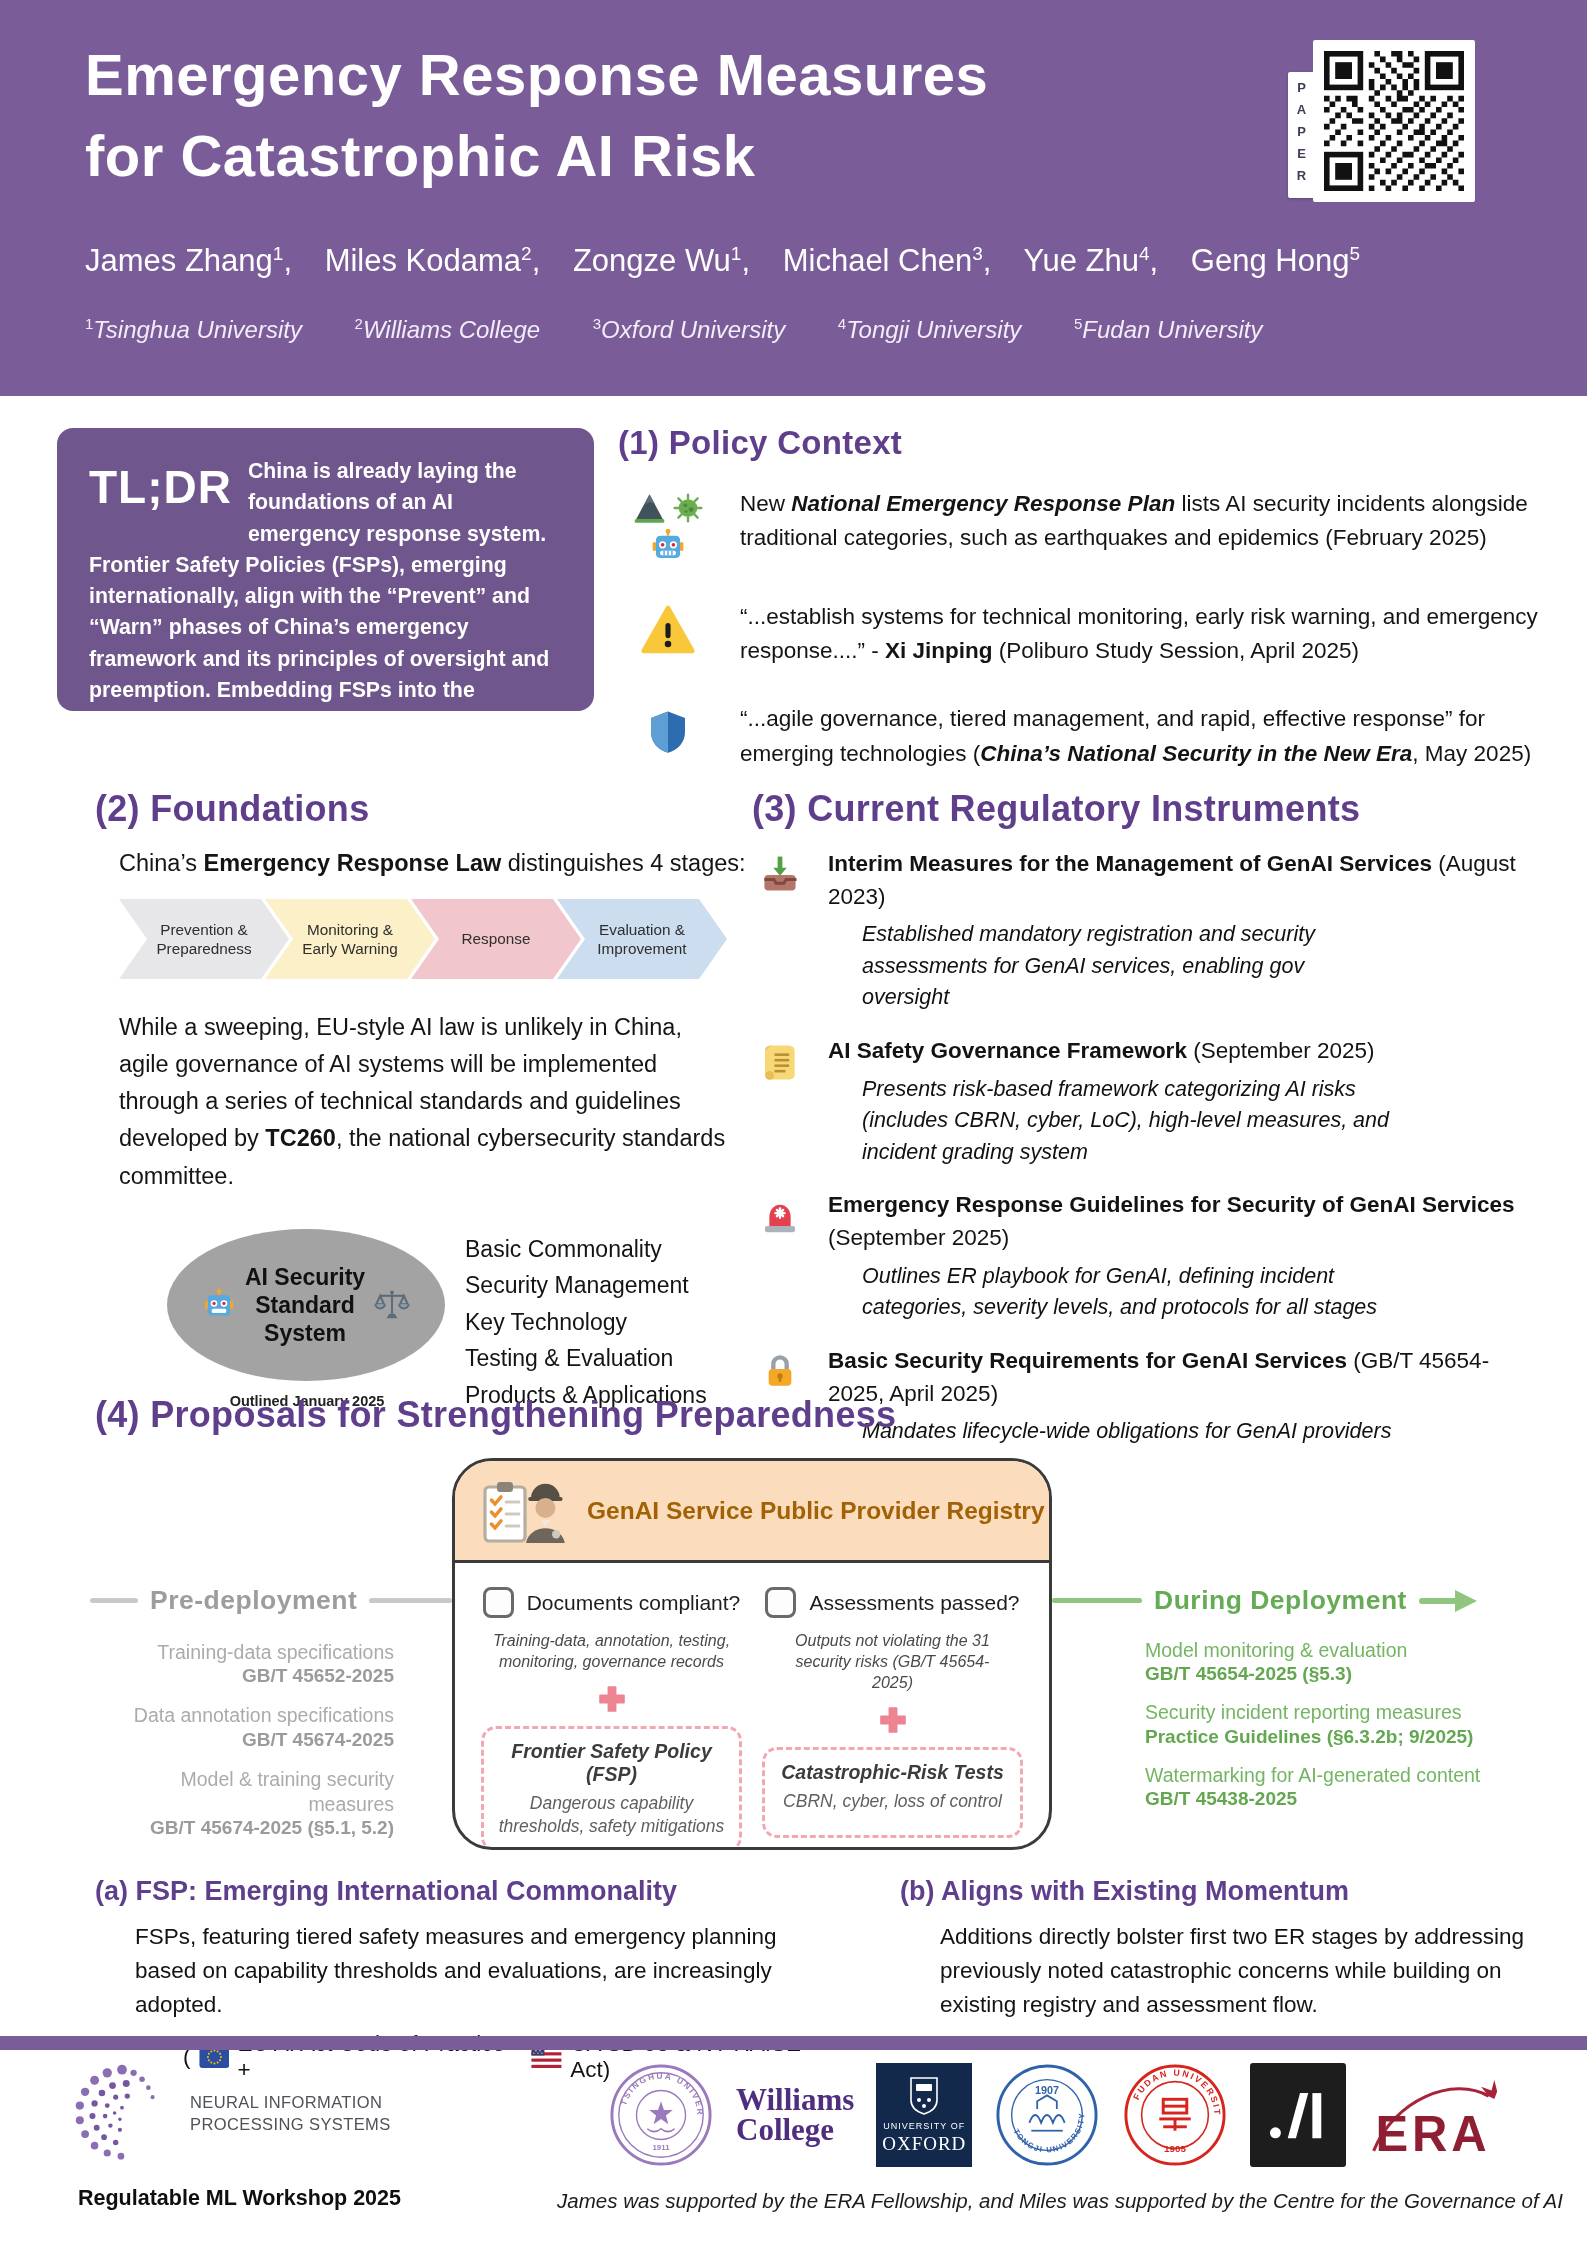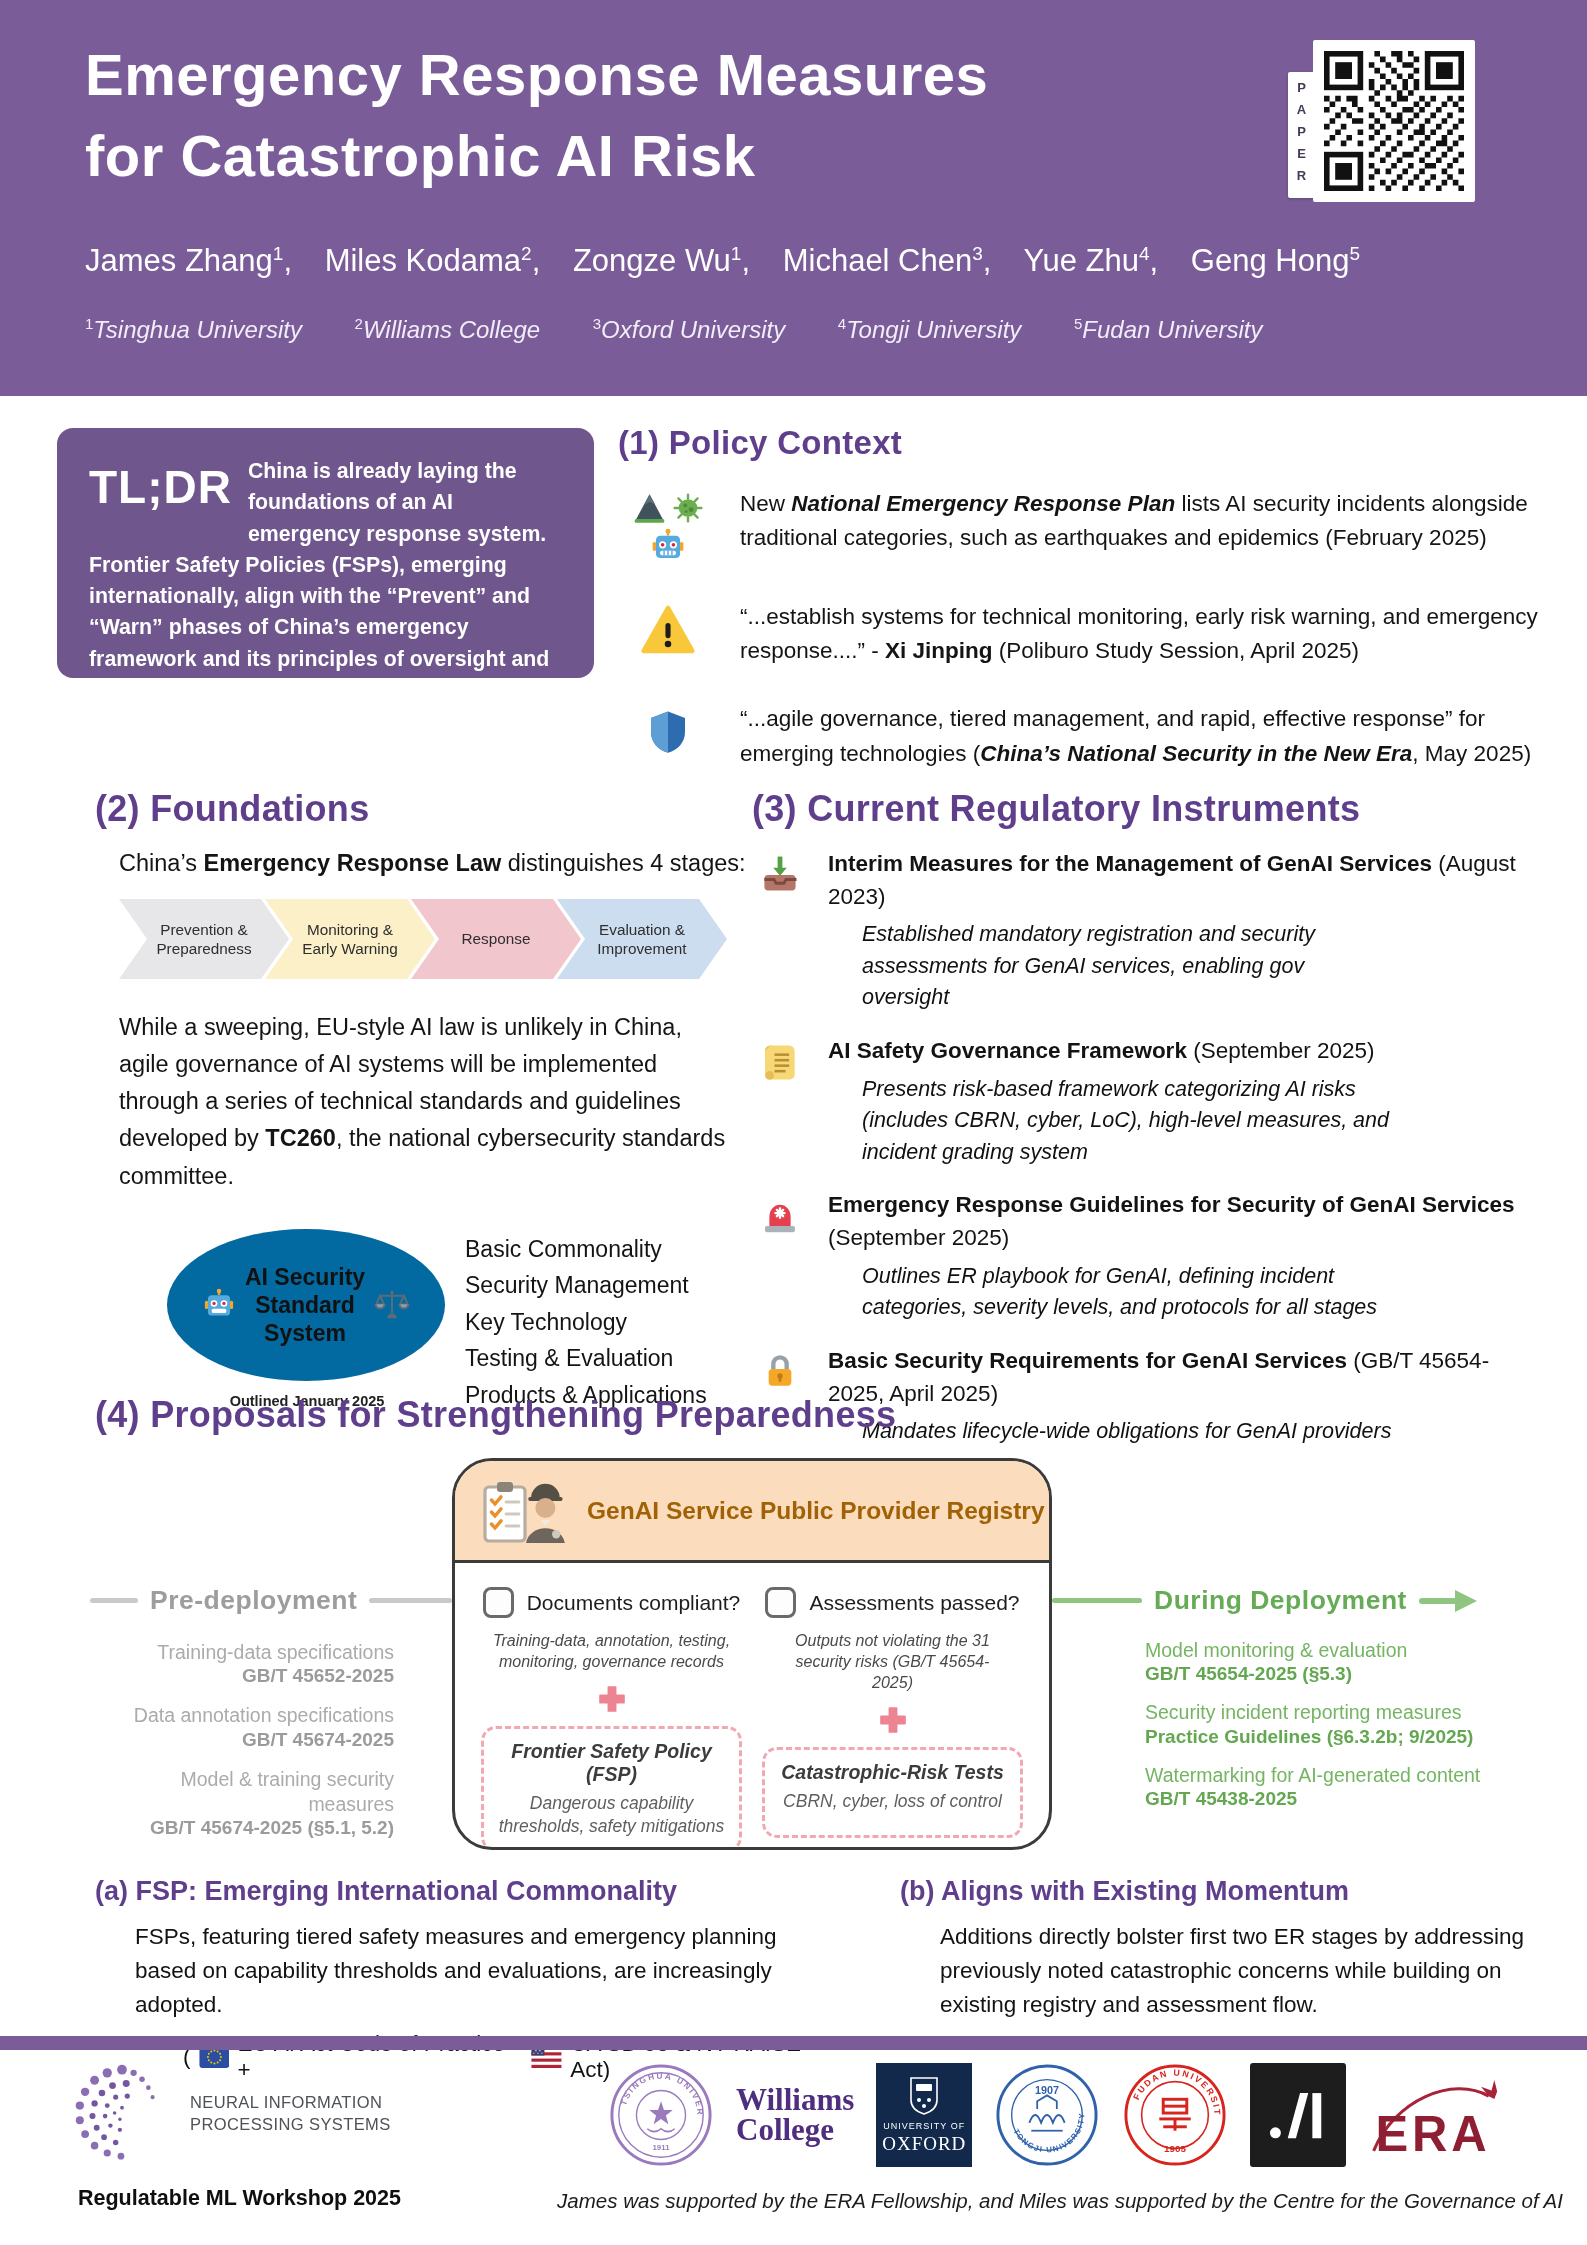--- a/index.html
+++ b/index.html
@@ -18,21 +18,21 @@
   .affil { margin-right:46px; }
   .affil sup { font-size:15px; font-style:normal; }
   .qr-wrap { position:absolute; left:1288px; top:40px; width:190px; height:172px; }
   .qr-tab { position:absolute; left:0; top:32px; width:27px; height:126px; background:#fff; border-radius:2px;
             color:#463a58; font-size:13px; font-weight:700; writing-mode:vertical-rl; text-orientation:upright;
             letter-spacing:7px; display:flex; align-items:center; justify-content:center; box-shadow:0 1px 3px rgba(0,0,0,.25); }
   .qr-box { position:absolute; left:25px; top:0; width:162px; height:162px; background:#fff; padding:11px; border-radius:2px; }
   .qr-box svg { width:140px; height:140px; }
 
   
-  .tldr { position:absolute; left:57px; top:428px; width:537px; height:250px; background:#6f568c; border-radius:16px;
+  .tldr { position:absolute; left:57px; top:428px; width:537px; height:283px; background:#6f568c; border-radius:16px;
           color:#fff; padding:28px 32px 0 32px; }
   .tldr-label { float:left; font-size:46px; font-weight:800; margin:4px 16px 6px 0; letter-spacing:1px; }
   .tldr-text { font-size:21.3px; font-weight:700; line-height:1.47; }
 
   
   .sec-h { color:#5f3f8c; font-weight:800; letter-spacing:.3px; }
 
   
   .policy { position:absolute; left:618px; top:424px; width:950px; }
   .policy .sec-h { font-size:33px; }
@@ -49,21 +49,21 @@
           font-size:15.3px; font-weight:500; color:#2e2e2e; line-height:1.25; padding:0 14px;
           clip-path:polygon(0 0, calc(100% - 28px) 0, 100% 50%, calc(100% - 28px) 100%, 0 100%, 28px 50%); }
   .chev + .chev { margin-left:-24px; }
   .chev.c0 { background:#e7e7ea; z-index:4; }
   .chev.c1 { background:#fcf0c8; z-index:3; }
   .chev.c2 { background:#f2c6cd; z-index:2; }
   .chev.c3 { background:#cdddf0; z-index:1; }
   .f-para { margin:30px 0 0 24px; width:615px; font-size:23.5px; line-height:1.58; color:#141414; }
   .std-row { display:flex; margin:34px 0 0 72px; gap:18px; }
   .ellipse-wrap { width:280px; text-align:center; }
-  .ellipse { width:278px; height:152px; background:#0369a1; border-radius:50%; display:flex; align-items:center; justify-content:center; gap:8px; padding:0 12px; }
+  .ellipse { width:278px; height:152px; background:#a3a3a3; border-radius:50%; display:flex; align-items:center; justify-content:center; gap:8px; padding:0 12px; }
   .ellipse-text { font-size:23px; font-weight:800; line-height:1.22; color:#111; }
   .ellipse-cap { margin-top:12px; font-size:14.5px; font-weight:600; color:#222; }
   .std-list { padding-top:2px; }
   .std-list div { font-size:23px; line-height:36.5px; color:#141414; }
 
   
   .regulatory { position:absolute; left:752px; top:788px; width:820px; }
   .regulatory .sec-h { font-size:36px; }
   .r-item { display:flex; gap:20px; margin-top:21px; align-items:flex-start; }
   .r-icon { width:56px; min-width:56px; display:flex; justify-content:center; padding-top:4px; }

